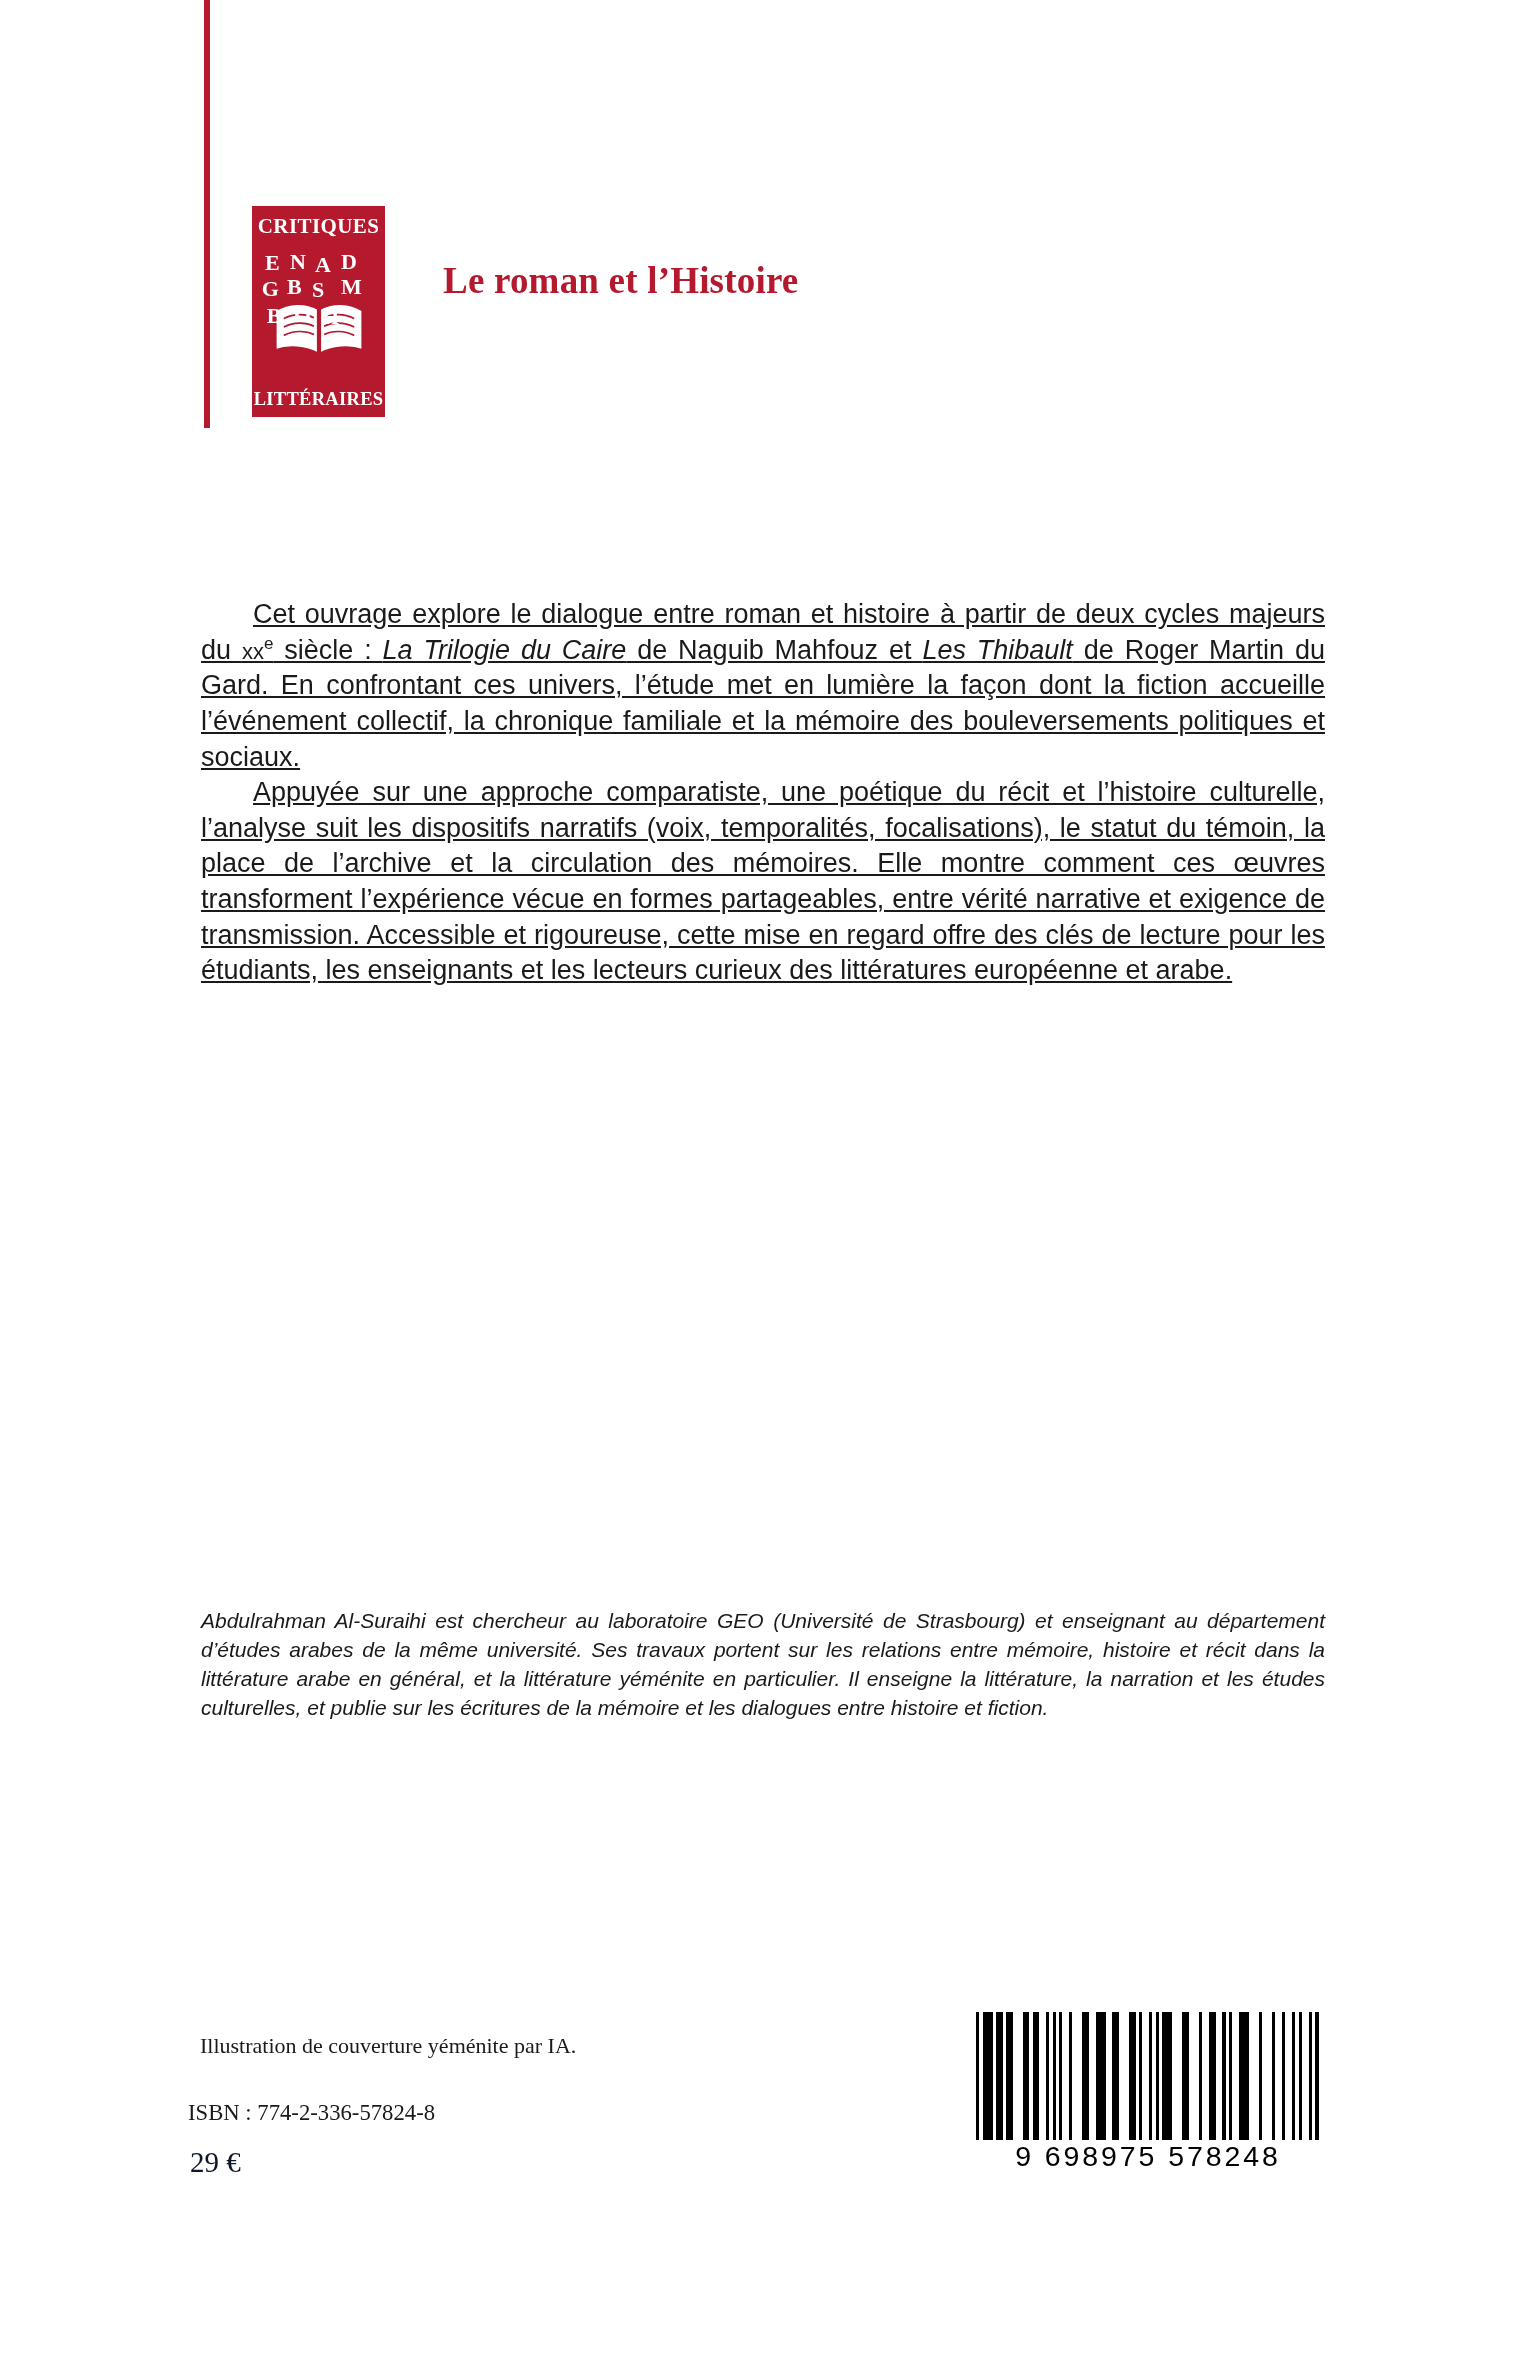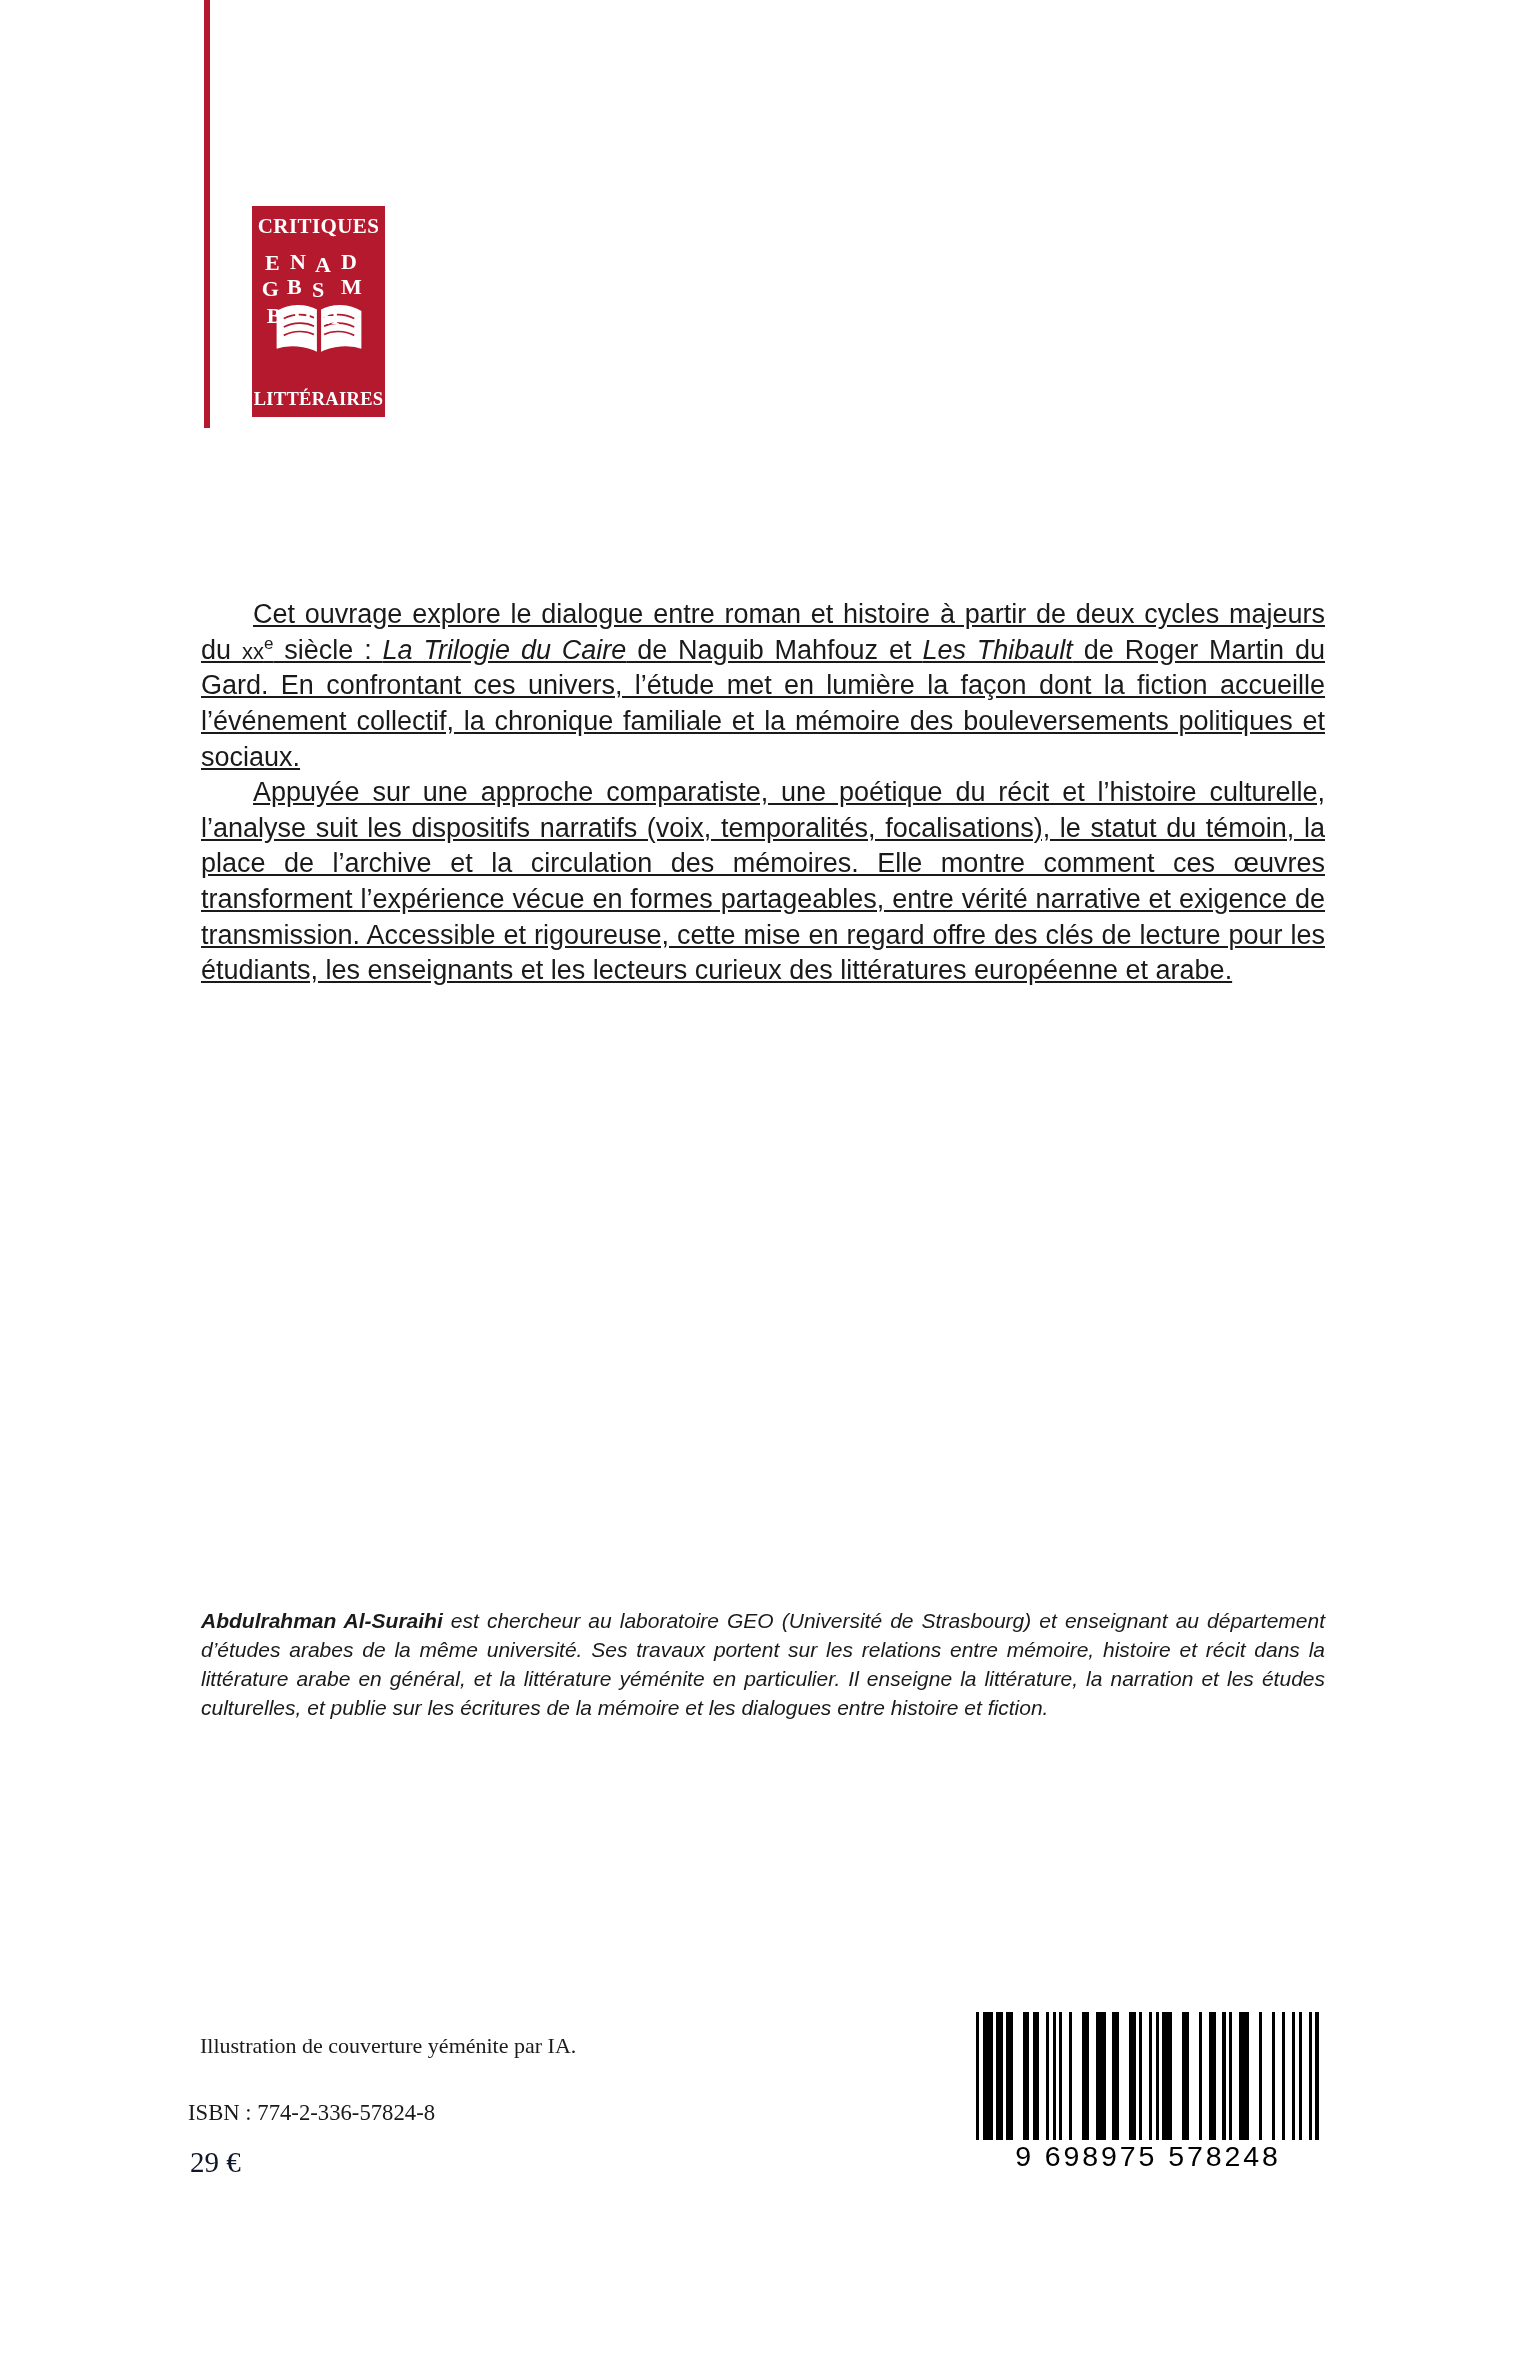--- a/index.html
+++ b/index.html
@@ -140,21 +140,21 @@
     left: 201px;
     top: 1607px;
     width: 1124px;
     color: #1a1a1a;
     font-size: 21px;
     line-height: 1.38;
     font-style: italic;
     text-align: justify;
   }
   .bio .name {
-    font-weight: bold;
+    font-weight: normal;
     font-style: italic;
   }
 
   
   .cover-credit {
     position: absolute;
     left: 200px;
     top: 2033px;
     font-family: "Liberation Serif", serif;
     font-size: 22px;
@@ -243,20 +243,21 @@
       <span class="l9">B</span>
       <span class="l10">O</span>
       <span class="l11">H</span>
     </div>
   </div>
 
   <div class="logo-bottom">LITTÉRAIRES</div>
 </div>
 
 <div class="title-block">
+  <h1 class="book-title">Le roman et l’Histoire</h1>
 </div>
 
 <div class="blurb">
   <p><span>Cet ouvrage explore le dialogue entre roman et histoire à partir de deux cycles majeurs du </span><span class="sc">xx</span><span class="sup">e</span><span> siècle : </span><span class="it">La Trilogie du Caire</span><span> de Naguib Mahfouz et </span><span class="it">Les Thibault</span><span> de Roger Martin du Gard. En confrontant ces univers, l’étude met en lumière la façon dont la fiction accueille l’événement collectif, la chronique familiale et la mémoire des bouleversements politiques et sociaux.</span></p>
   <p>Appuyée sur une approche comparatiste, une poétique du récit et l’histoire culturelle, l’analyse suit les dispositifs narratifs (voix, temporalités, focalisations), le statut du témoin, la place de l’archive et la circulation des mémoires. Elle montre comment ces œuvres transforment l’expérience vécue en formes partageables, entre vérité narrative et exigence de transmission. Accessible et rigoureuse, cette mise en regard offre des clés de lecture pour les étudiants, les enseignants et les lecteurs curieux des littératures européenne et arabe.</p>
 </div>
 
 <div class="bio">
   <span class="name">Abdulrahman Al-Suraihi</span><span> est chercheur au laboratoire GEO (Université de Strasbourg) et enseignant au département d’études arabes de la même université. Ses travaux portent sur les relations entre mémoire, histoire et récit dans la littérature arabe en général, et la littérature yéménite en particulier. Il enseigne la littérature, la narration et les études culturelles, et publie sur les écritures de la mémoire et les dialogues entre histoire et fiction.</span>
 </div>

